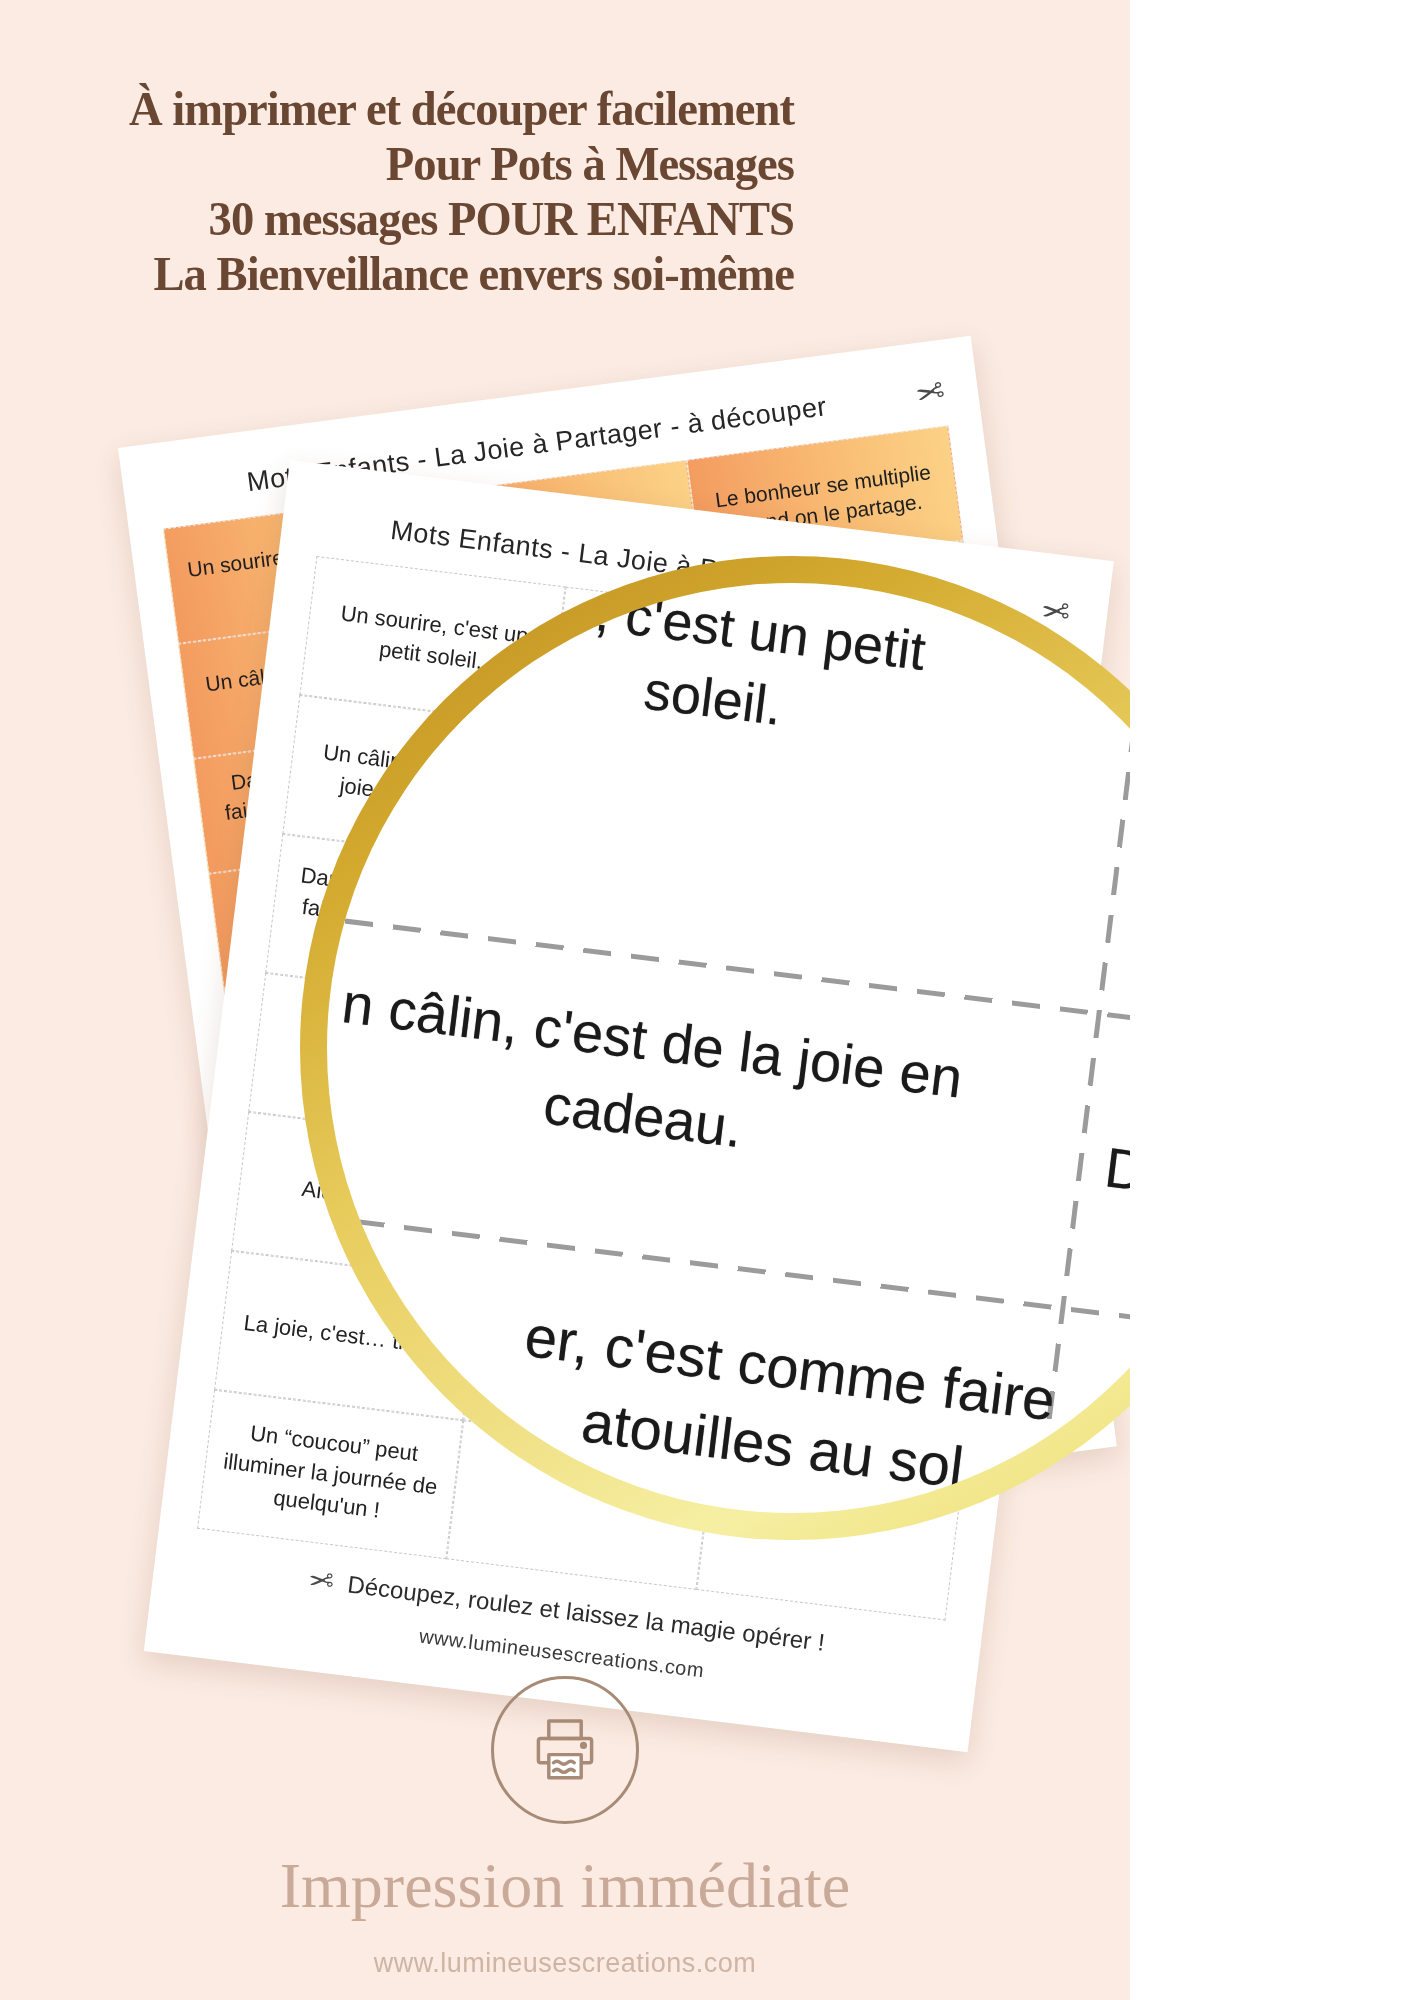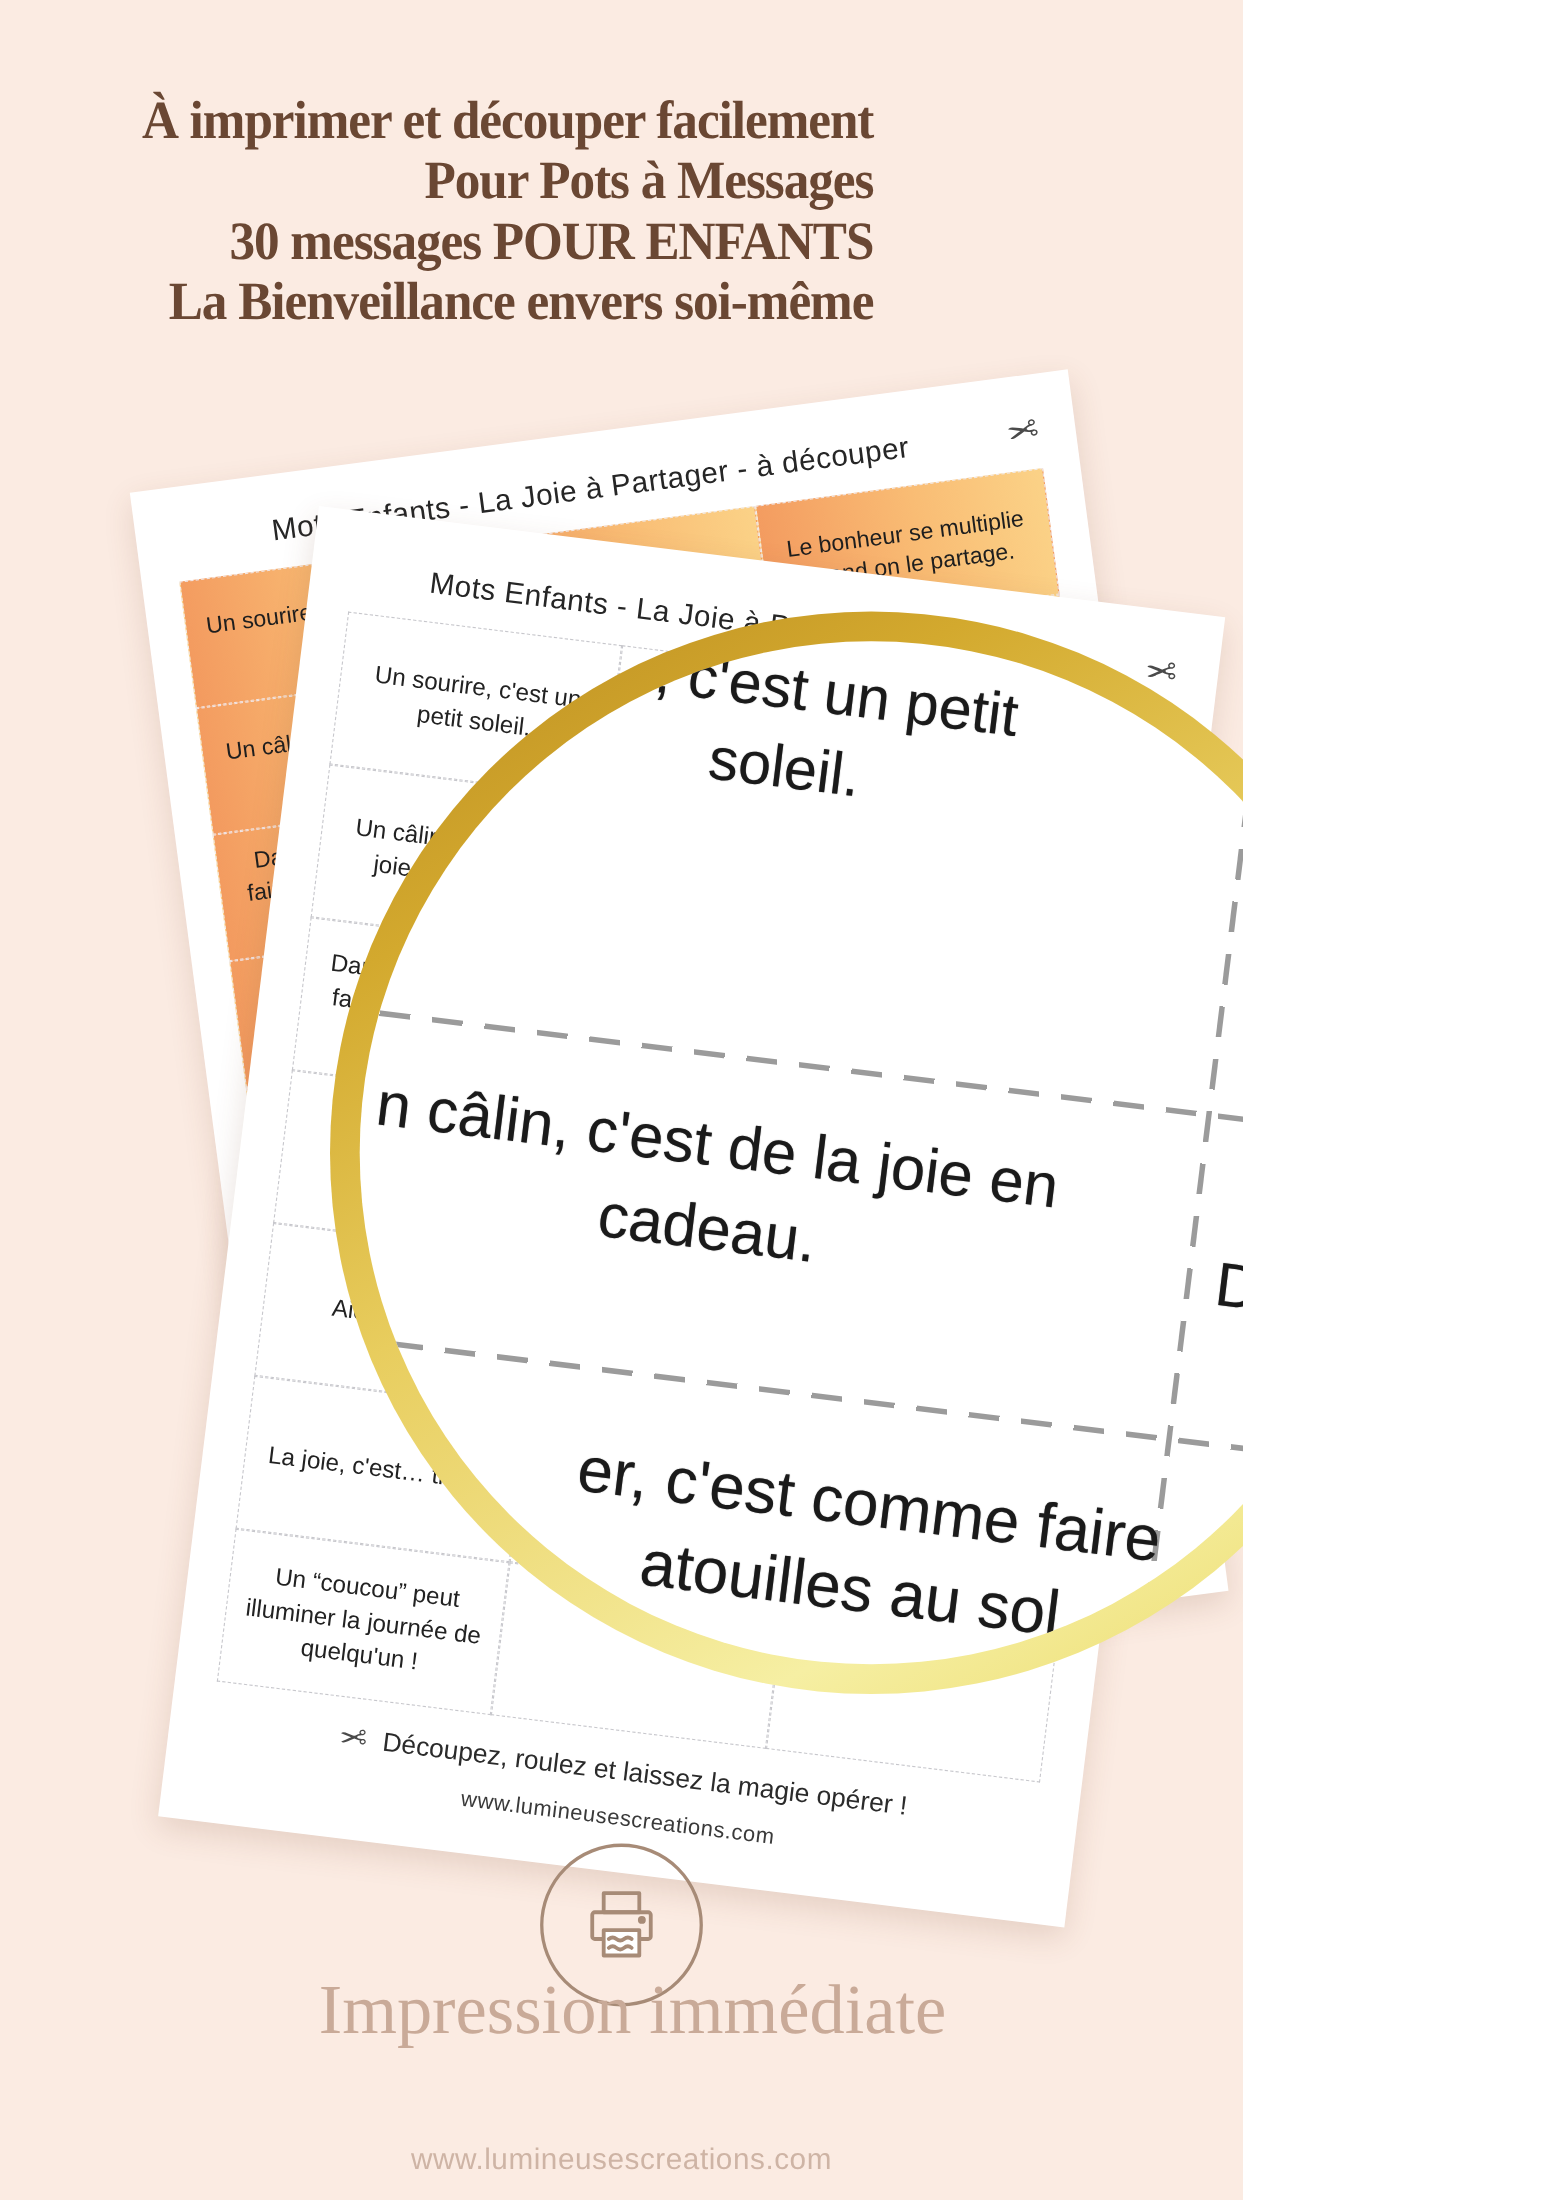--- a/index.html
+++ b/index.html
@@ -139,27 +139,26 @@
   
   .print-badge{
     position:absolute; top:1676px; left:50%;
     transform:translateX(-50%);
     width:142px; height:142px;
     border:3px solid #a78b77; border-radius:50%;
     display:flex; align-items:center; justify-content:center;
     z-index:4;
   }
   .cta{
-    position:absolute; top:1790px; left:0; width:100%;
+    position:absolute; top:1849px; left:0; width:100%;
     text-align:center;
     font-family:"Liberation Serif", serif;
     font-size:64px; font-weight:400;
     color:#c9aa98;
     z-index:4;
-    margin-left:10px;
   }
   .footer-url{
     position:absolute; top:1948px; left:0; width:100%;
     text-align:center;
     font-size:27px; color:#ceb4a5; letter-spacing:0.5px;
     z-index:4;
   }
 </style>
 </head>
 <body>

